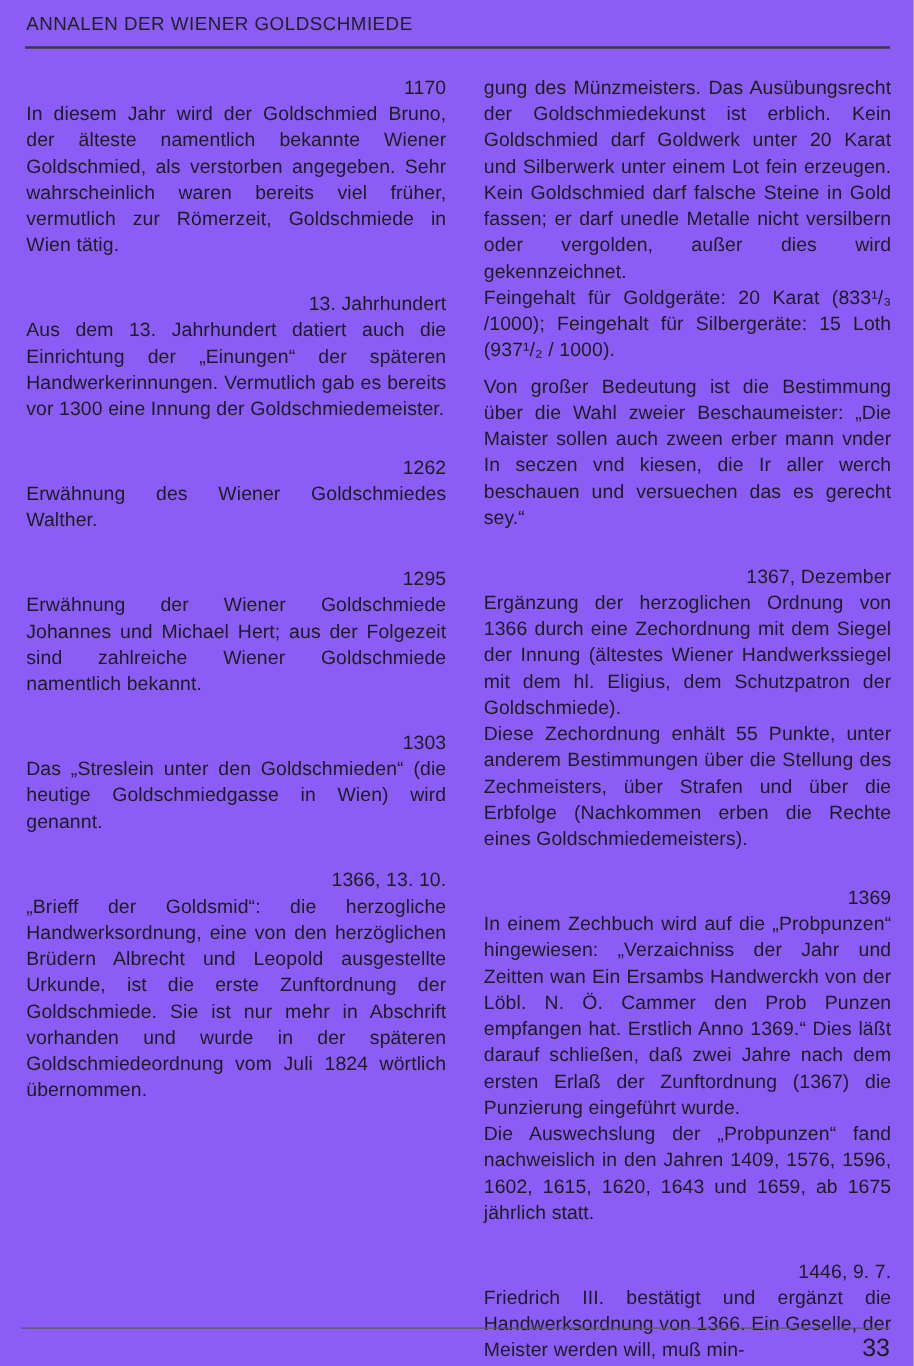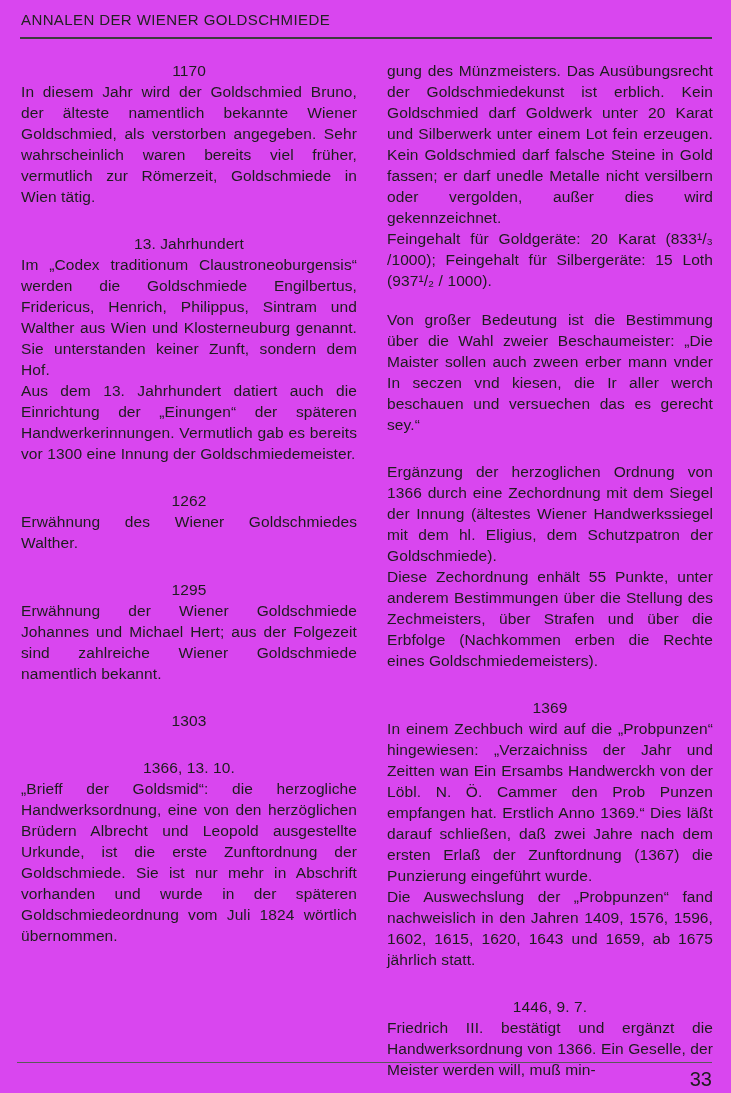--- a/index.html
+++ b/index.html
@@ -5,21 +5,21 @@
   html, body {
     margin: 0;
     padding: 0;
     background: #e9e9e7;
   }
   .page {
     position: relative;
     width: 731px;
     height: 1093px;
     margin: 0 auto;
-    background: #d946ef;
+    background: #8b5cf6;
     color: #1d1d1d;
     font-family: "Liberation Sans", sans-serif;
     overflow: hidden;
   }
   .running-head {
     position: absolute;
     top: 11px;
     left: 21px;
     right: 19px;
     font-size: 15px;
@@ -46,24 +46,24 @@
   }
   .col {
     font-size: 15.5px;
     line-height: 21px;
     letter-spacing: 0.1px;
   }
   .col-left  { width: 336px; }
   .col-right { width: 326px; }
   .entry { margin: 0; }
   .col > .entry + .entry { margin-top: 26px; }
-  .col > .entry.cont + .entry.cont { margin-top: 18px; }
+  .col > .entry.cont + .entry.cont { margin-top: 8px; }
   .entry-heading {
     font-weight: 400;
-    text-align: center;
+    text-align: right;
   }
   .entry p {
     margin: 0;
     text-align: justify;
     hyphens: none;
   }
   .foot-rule {
     position: absolute;
     top: 1062px;
     left: 17px;
@@ -91,36 +91,36 @@
 
     <div class="col col-left">
 
       <div class="entry">
         <div class="entry-heading">1170</div>
         <p>In diesem Jahr wird der Goldschmied Bruno, der älteste namentlich bekannte Wiener Goldschmied, als verstorben angegeben. Sehr wahrscheinlich waren bereits viel früher, vermutlich zur Römerzeit, Goldschmiede in Wien tätig.</p>
       </div>
 
       <div class="entry">
         <div class="entry-heading">13. Jahrhundert</div>
-        <p>Im „Codex traditionum Claustroneoburgensis“ werden die Goldschmiede Engilbertus, Fridericus, Henrich, Philippus, Sintram und Walther aus Wien und Klosterneuburg genannt. Sie unterstanden keiner Zunft, sondern dem Hof.</p>
         <p>Aus dem 13. Jahrhundert datiert auch die Einrichtung der „Einungen“ der späteren Handwerkerinnungen. Vermutlich gab es bereits vor 1300 eine Innung der Goldschmiedemeister.</p>
       </div>
 
       <div class="entry">
         <div class="entry-heading">1262</div>
         <p>Erwähnung des Wiener Goldschmiedes Walther.</p>
       </div>
 
       <div class="entry">
         <div class="entry-heading">1295</div>
         <p>Erwähnung der Wiener Goldschmiede Johannes und Michael Hert; aus der Folgezeit sind zahlreiche Wiener Goldschmiede namentlich bekannt.</p>
       </div>
 
       <div class="entry">
         <div class="entry-heading">1303</div>
+        <p>Das „Streslein unter den Goldschmieden“ (die heutige Goldschmiedgasse in Wien) wird genannt.</p>
       </div>
 
       <div class="entry">
         <div class="entry-heading">1366, 13. 10.</div>
         <p>„Brieff der Goldsmid“: die herzogliche Handwerksordnung, eine von den herzöglichen Brüdern Albrecht und Leopold ausgestellte Urkunde, ist die erste Zunftordnung der Goldschmiede. Sie ist nur mehr in Abschrift vorhanden und wurde in der späteren Goldschmiedeordnung vom Juli 1824 wörtlich übernommen.</p>
       </div>
 
     </div>
 
     <div class="col col-right">
@@ -128,20 +128,21 @@
       <div class="entry cont">
         <p>gung des Münzmeisters. Das Ausübungsrecht der Goldschmiedekunst ist erblich. Kein Goldschmied darf Goldwerk unter 20 Karat und Silberwerk unter einem Lot fein erzeugen. Kein Goldschmied darf falsche Steine in Gold fassen; er darf unedle Metalle nicht versilbern oder vergolden, außer dies wird gekennzeichnet.</p>
         <p>Feingehalt für Goldgeräte: 20 Karat (833¹/₃ /1000); Feingehalt für Silbergeräte: 15 Loth (937¹/₂ / 1000).</p>
       </div>
 
       <div class="entry cont">
         <p>Von großer Bedeutung ist die Bestimmung über die Wahl zweier Beschaumeister: „Die Maister sollen auch zween erber mann vnder In seczen vnd kiesen, die Ir aller werch beschauen und versuechen das es gerecht sey.“</p>
       </div>
 
       <div class="entry">
+        <div class="entry-heading">1367, Dezember</div>
         <p>Ergänzung der herzoglichen Ordnung von 1366 durch eine Zechordnung mit dem Siegel der Innung (ältestes Wiener Handwerkssiegel mit dem hl. Eligius, dem Schutzpatron der Goldschmiede).</p>
         <p>Diese Zechordnung enhält 55 Punkte, unter anderem Bestimmungen über die Stellung des Zechmeisters, über Strafen und über die Erbfolge (Nachkommen erben die Rechte eines Goldschmiedemeisters).</p>
       </div>
 
       <div class="entry">
         <div class="entry-heading">1369</div>
         <p>In einem Zechbuch wird auf die „Probpunzen“ hingewiesen: „Verzaichniss der Jahr und Zeitten wan Ein Ersambs Handwerckh von der Löbl. N. Ö. Cammer den Prob Punzen empfangen hat. Erstlich Anno 1369.“ Dies läßt darauf schließen, daß zwei Jahre nach dem ersten Erlaß der Zunftordnung (1367) die Punzierung eingeführt wurde.</p>
         <p>Die Auswechslung der „Probpunzen“ fand nachweislich in den Jahren 1409, 1576, 1596, 1602, 1615, 1620, 1643 und 1659, ab 1675 jährlich statt.</p>
       </div>
 

